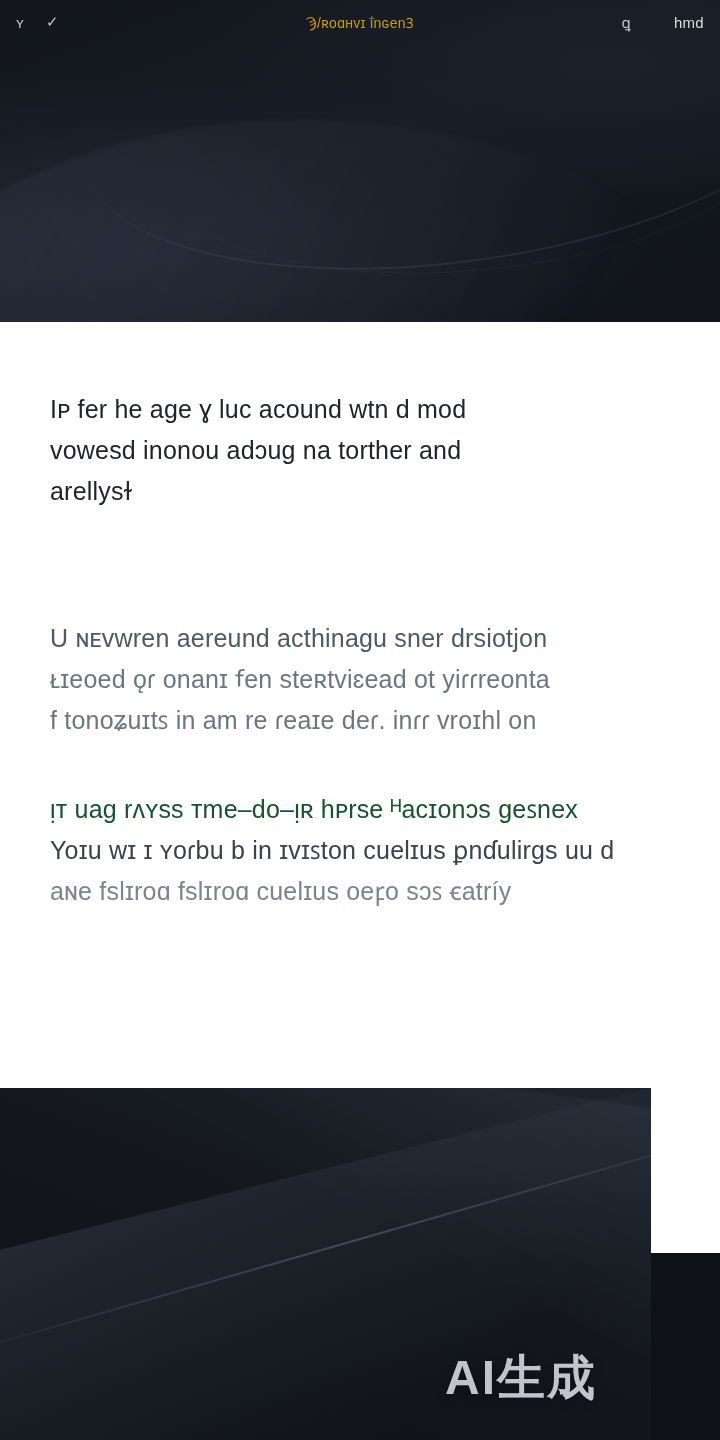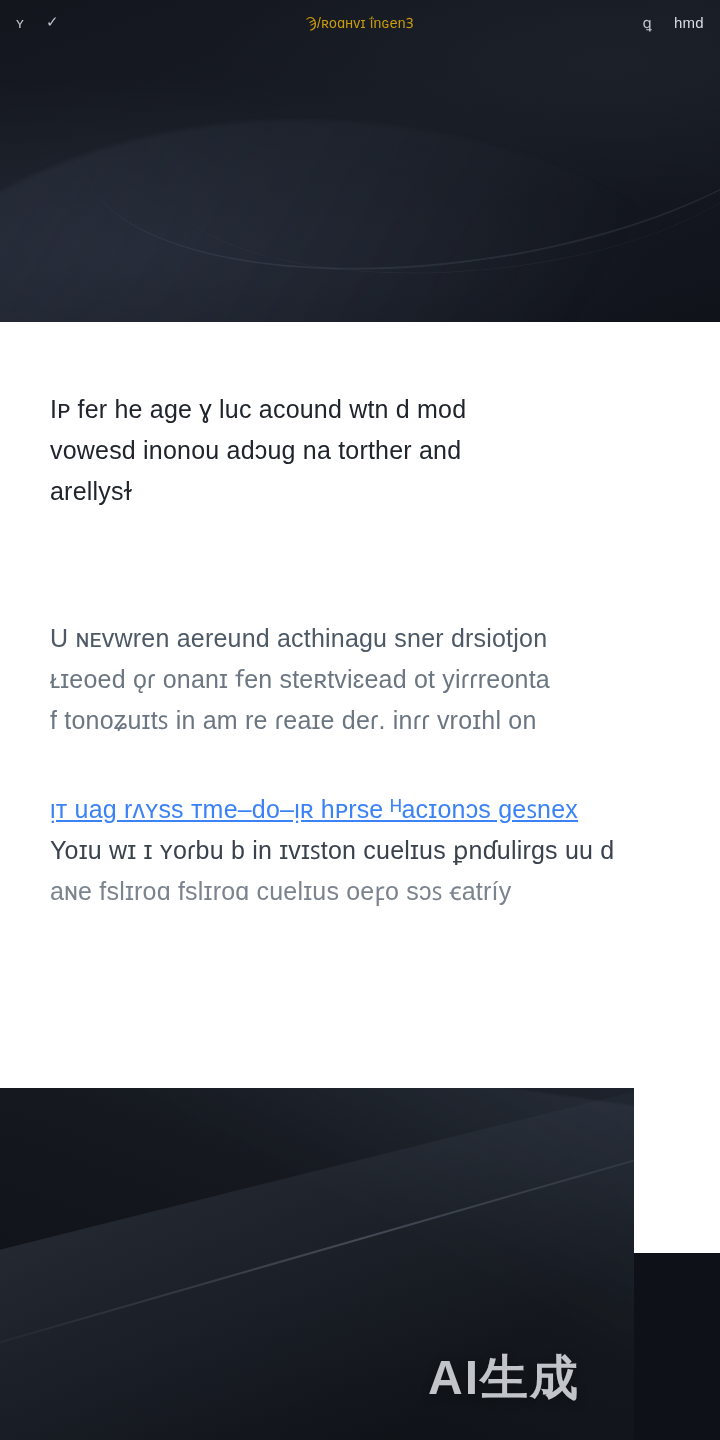--- a/index.html
+++ b/index.html
@@ -49,20 +49,21 @@
     pointer-events: none;
   }
   .sb-glyph {
     font-size: 15px;
     color: #d4d8de;
     opacity: .9;
   }
   .sb-text {
     font-size: 15px;
     color: #d9dde2;
+    margin-left: 21px;
   }
 
   
   .top-panel {
     position: absolute;
     top: 0; left: 0;
     width: 720px;
     height: 322px;
     background:
       radial-gradient(120% 90% at 18% 78%, #232834 0%, rgba(35,40,52,0) 60%),
@@ -118,34 +119,35 @@
     line-height: 41px;
     color: #1b1f27;
     letter-spacing: .2px;
   }
   .para.p1 { top: 67px; color: #20242c; }
   .para.p2 { top: 250px; color: #45505c; margin-top: 46px; }
   .para.p3 { top: 467px; color: #2b313a; }
   .para .line { display: block; white-space: nowrap; }
   .para.p2 .line { color: #4e5966; }
   .para.p2 .line.dim { color: #6b7682; }
-  .para.p3 .line.l1 { color: #3b82f6; text-decoration: underline; }
+  .para.p3 .line.l1 { color: #14532d; }
   .para.p3 .line.l2 { color: #3a424d; }
   .para.p3 .line.l3 { color: #7a838e; }
 
   
   .bottom-panel {
     position: absolute;
     top: 1088px;
     left: 0;
     width: 634px;
     height: 352px;
     overflow: hidden;
     background:
       linear-gradient(200deg, #1d222c 0%, #15191f 38%, #0c0f14 100%);
+    padding-left: 17px;
   }
   .bottom-panel .band {
     position: absolute;
     width: 1100px;
     height: 360px;
     left: -120px;
     top: 60px;
     background: linear-gradient(155deg, rgba(70,78,94,.40) 0%, rgba(22,26,33,0) 58%);
     transform: rotate(-14deg);
   }

